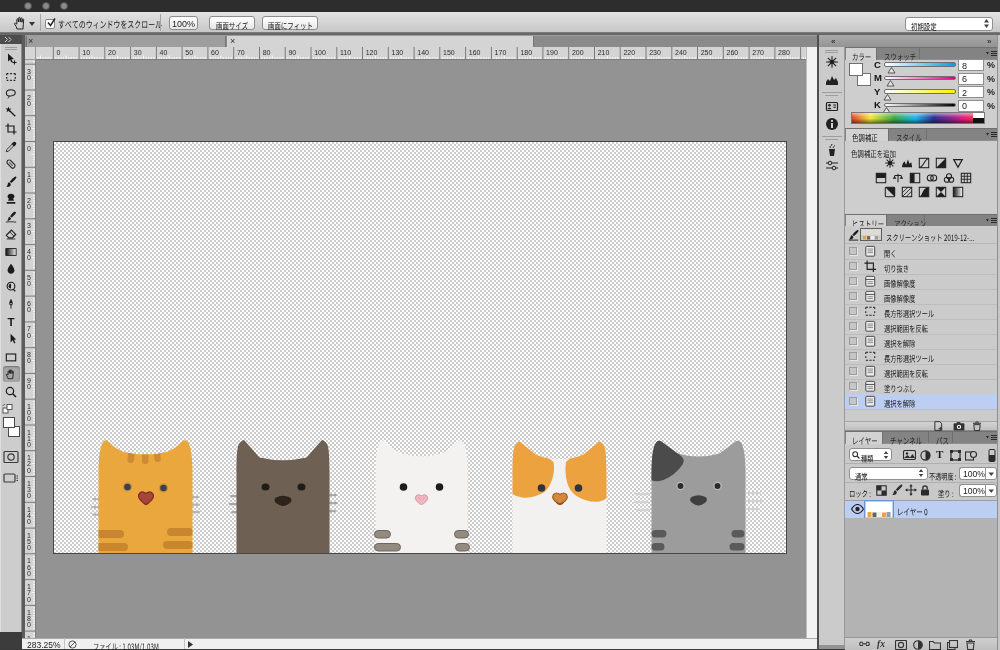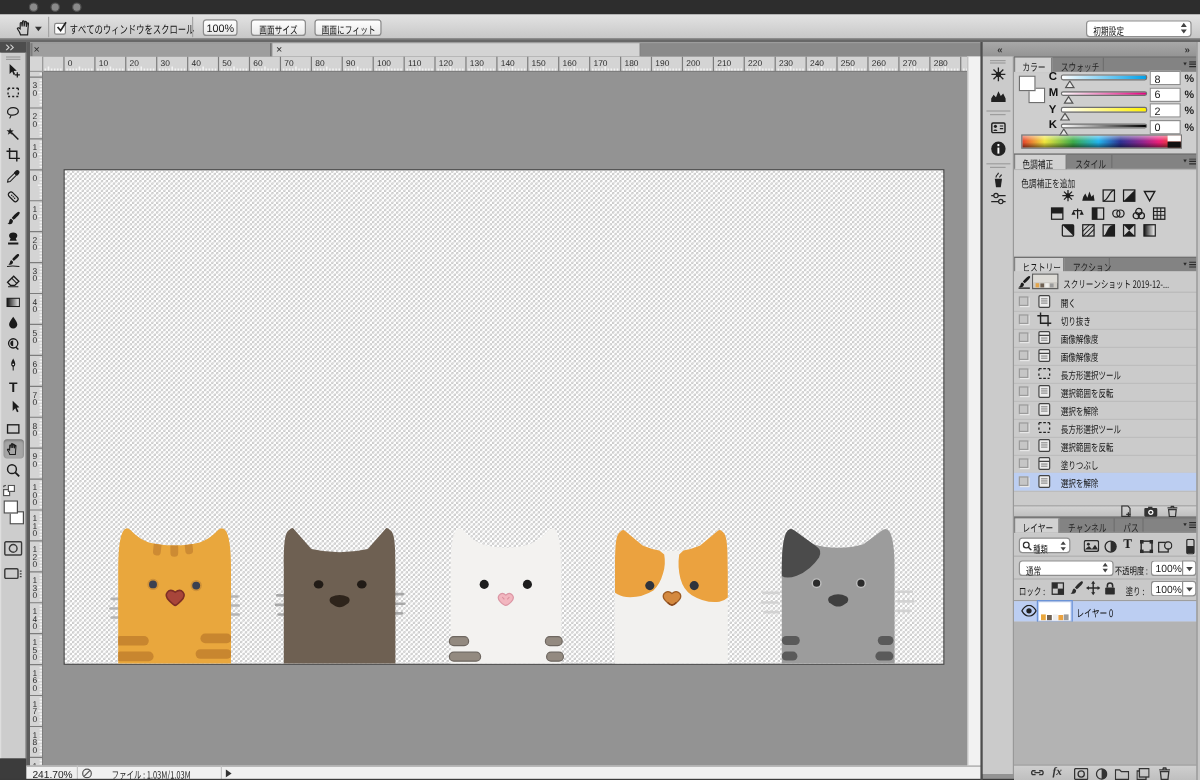--- a/index.html
+++ b/index.html
@@ -857,21 +857,21 @@
 <circle cx="662.5" cy="344" r="3.6" fill="#2b2b2b" stroke="#bdbdbd" stroke-width="1.2"></circle>
 <path d="M636.5 355 Q643.5 351.5 650.5 355 Q653 357 651 360 Q646.5 363.5 643.5 363.5 Q640.5 363.5 636 360 Q634 357 636.5 355 Z" fill="#3f3f3f"></path>
 <rect x="596.5" y="388" width="15" height="7.5" rx="3.7" fill="#5a5a5a"></rect>
 <rect x="596.5" y="401" width="13" height="7.5" rx="3.7" fill="#5a5a5a"></rect>
 <rect x="676.5" y="388" width="13" height="7.5" rx="3.7" fill="#5a5a5a"></rect>
 <rect x="674.5" y="401" width="15" height="7.5" rx="3.7" fill="#5a5a5a"></rect>
 </g>
   </svg>
 <div class="abs" style="left:806px;top:47px;width:12px;height:591px;background:#f2f2f2;border-left:1px solid #bdbdbd"></div>
 <div class="abs" style="left:22px;top:638px;width:796px;height:12px;background:#f0f0f0;border-top:1px solid #ababab"></div>
-<div class="txt" style="left:27px;top:640px;font-size:8.5px;color:#222">241.70%</div>
+<div class="txt" style="left:27px;top:640px;font-size:8.5px;color:#222">283.25%</div>
 <div class="abs" style="left:64px;top:638px;width:1px;height:12px;background:#c4c4c4"></div>
 <svg class="abs" style="left:68px;top:640px" width="9" height="9">
     <circle cx="4.5" cy="4.5" r="3.6" fill="none" stroke="#555" stroke-width="1"></circle>
     <path d="M2 7 7 2" stroke="#555" stroke-width="1"></path>
   </svg>
 <div class="abs" style="left:184px;top:638px;width:1px;height:12px;background:#c4c4c4"></div>
 <svg class="abs" style="left:188px;top:640.5px" width="6" height="8">
     <path d="M0 0 5 3.5 0 7Z" fill="#333"></path>
   </svg>
 <div class="abs" style="left:0;top:648.5px;width:1000px;height:1.5px;background:#3a3a3a"></div>

